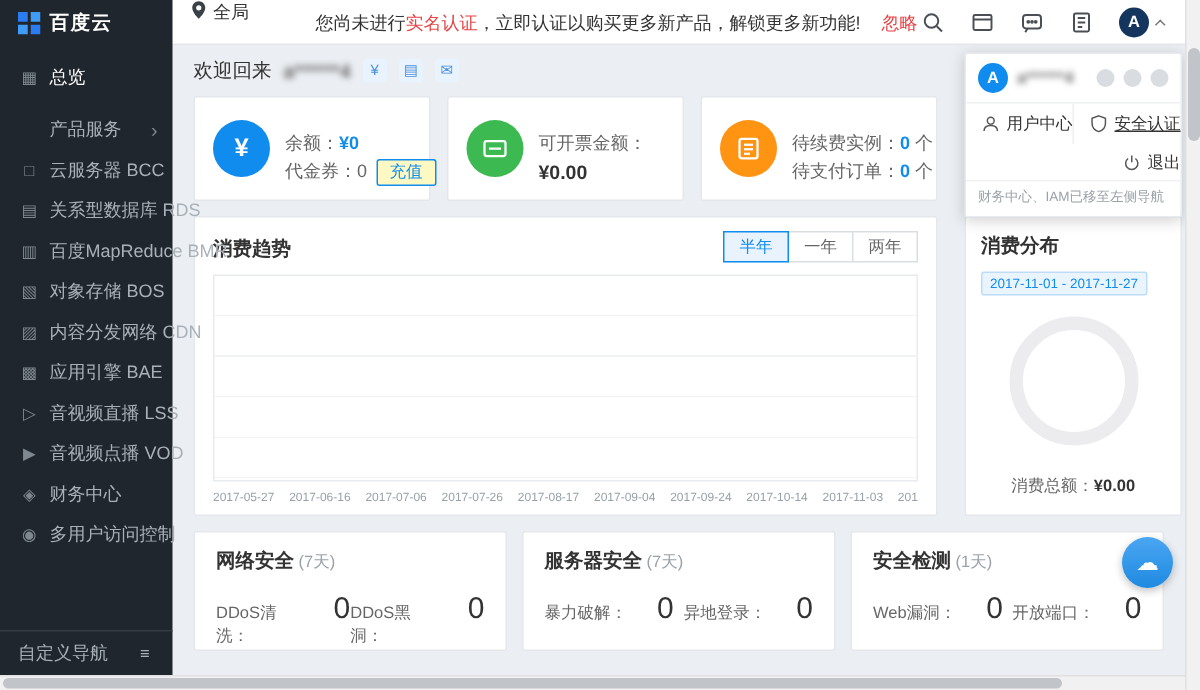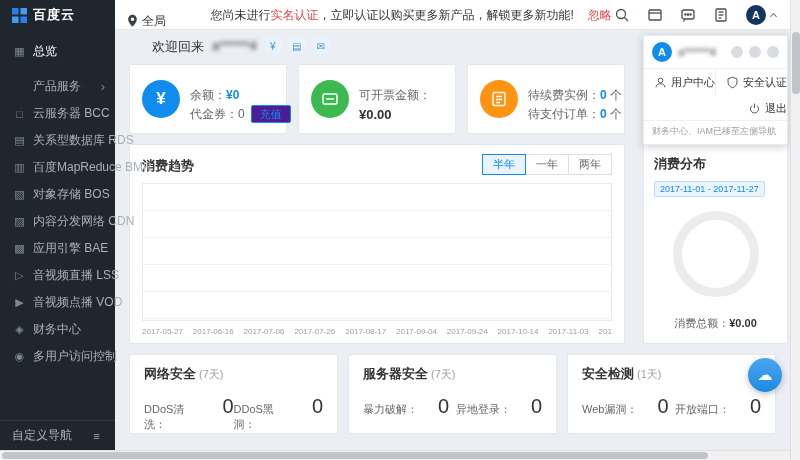--- a/index.html
+++ b/index.html
@@ -7,21 +7,21 @@
   body { font-family:"Liberation Sans","DejaVu Sans",sans-serif; background:#ebeef2; color:#333; }
   #stage { position:relative; width:800px; height:460px; overflow:hidden; background:#ebeef2; }
 
   
   .topbar { position:absolute; top:0; left:0; width:790px; height:30px; background:#fff;
             border-bottom:1px solid #e2e6ea; z-index:30; }
   .logo { position:absolute; left:0; top:0; width:115px; height:30px; background:#20262d;
           display:flex; align-items:center; gap:6px; padding-left:12px; cursor:pointer; }
   .logo-mark { width:15px; height:15px; display:inline-block; }
   .logo-text { color:#ffffff; font-size:13px; font-weight:bold; letter-spacing:1px; }
-  .region { position:absolute; left:127px; top:0; height:30px; display:flex; align-items:flex-end;
+  .region { position:absolute; left:127px; top:0; height:30px; display:flex; align-items:flex-start;
             gap:4px; font-size:12px; color:#333; cursor:pointer; }
   .notice { position:absolute; left:50%; top:0; transform:translateX(-46%); height:30px;
             display:flex; align-items:center; font-size:12px; color:#333; white-space:nowrap; }
   .notice a { color:#e64545; text-decoration:none; }
   .notice .ignore { margin-left:14px; }
   .top-icons { position:absolute; right:14px; top:0; height:30px; display:flex; align-items:center; gap:17px; }
   .tico { width:16px; height:16px; display:inline-flex; cursor:pointer; }
   .tico svg { stroke:#4a4f55; fill:none; stroke-width:1.3; }
   .avatar-wrap { display:flex; align-items:center; gap:5px; cursor:pointer; }
   .avatar-sm { width:20px; height:20px; border-radius:50%; background:#14365e; color:#fff;
@@ -37,36 +37,36 @@
   .si-icon { width:13px; font-size:11px; color:#7f8890; flex:0 0 13px; text-align:center; }
   .side-sect { margin-top:8px; }
   .side-chev { margin-left:auto; color:#7f8890; font-size:13px; }
   .side-footer { position:absolute; bottom:0; left:0; width:115px; height:30px; border-top:1px solid #333b43;
                  display:flex; align-items:center; justify-content:space-between; padding:0 12px;
                  font-size:12px; color:#a9b1b8; cursor:pointer; }
   .side-footer .si-icon { color:#a9b1b8; }
 
   
   .main { position:absolute; left:115px; top:30px; width:675px; height:420px; }
-  .welcome { position:absolute; left:14px; top:8px; display:flex; gap:8px; font-size:13px;margin-left:23px; }
+  .welcome { position:absolute; left:14px; top:8px; display:flex; align-items:center; gap:8px; font-size:13px; }
   .welcome .uname { color:#333; filter:blur(2px); }
   .mini-ico { width:16px; height:16px; border-radius:3px; background:#e8f3fd; color:#4a90d9;
               font-size:10px; display:inline-flex; align-items:center; justify-content:center; cursor:pointer; }
 
   .card { position:absolute; background:#fff; border:1px solid #e4e8ec; border-radius:2px; }
 
   
   .stat-card { top:34px; height:70px; width:158px; display:flex; align-items:center; gap:10px; padding:0 12px; }
   .stat-ico { width:38px; height:38px; border-radius:50%; flex:0 0 38px; display:flex; align-items:center;
               justify-content:center; color:#fff; font-size:17px; font-weight:bold; }
   .stat-lines { font-size:12px; color:#666; line-height:19px; white-space:nowrap;margin-top:12px; }
   .v-blue { color:#108cee; font-weight:bold; }
   .v-dark { color:#333; font-weight:bold; font-size:13px; }
   .btn-recharge { display:inline-block; margin-left:6px; padding:0 8px; border:1px solid #108cee;
-                  color:#108cee; font-size:11px; line-height:16px; border-radius:2px; cursor:pointer; background:#4c1d95; }
+                  color:#108cee; font-size:11px; line-height:16px; border-radius:2px; cursor:pointer; background:#fef9c3; }
 
   
   .trend-card { left:14px; top:114px; width:496px; height:200px; padding:12px; }
   .card-title { font-size:13px; font-weight:bold; color:#333; }
   .card-title .period { font-weight:normal; color:#9aa1a8; font-size:11px; margin-left:3px; }
   .trend-tabs { position:absolute; right:12px; top:9px; display:flex; }
   .ttab { font-size:11px; padding:2px 10px; border:1px solid #d9dee3; color:#666; background:#fff;
           cursor:pointer; margin-left:-1px; }
   .ttab.active { border-color:#108cee; color:#108cee; background:#e8f3fd; position:relative; z-index:2; }
   .chart-box { position:absolute; left:12px; top:38px; width:470px; height:138px;
@@ -95,21 +95,21 @@
   .user-menu { position:absolute; left:528px; top:5px; width:145px; background:#fff; z-index:25;
                box-shadow:0 2px 10px rgba(0,0,0,0.18); border:1px solid #e7eaee; border-radius:2px; }
   .um-head { height:32px; display:flex; align-items:center; gap:6px; padding:0 8px; }
   .um-avatar { width:20px; height:20px; border-radius:50%; background:#108cee; color:#fff; font-size:11px;
                font-weight:bold; display:flex; align-items:center; justify-content:center; }
   .um-name { font-size:11px; color:#333; flex:1; filter:blur(2px); white-space:nowrap; overflow:hidden; }
   .um-dot { width:12px; height:12px; border-radius:50%; background:#d9dde1; flex:0 0 12px; cursor:pointer; }
   .um-row { display:flex; border-top:1px solid #eef0f2; height:28px; }
   .um-cell { flex:1; display:flex; align-items:center; gap:4px; padding-left:8px; font-size:11px;
              color:#333; cursor:pointer;justify-content:flex-end; }
-  .um-cell + .um-cell { border-left:1px solid #eef0f2; }
+  .um-cell + .um-cell { border-left:1px solid #eef0f2;text-decoration:underline; }
   .um-cell svg { stroke:#555; fill:none; stroke-width:1.2; }
   .um-logout { height:24px; border-top:0; }
   .um-note { border-top:1px solid #eef0f2; font-size:9px; color:#9aa1a8; padding:4px 8px 6px; }
 
   
   .float-btn { position:absolute; left:748px; top:358px; width:34px; height:34px; border-radius:50%;
                background:linear-gradient(180deg,#4aa6f2,#1f8ae0); color:#fff; display:flex; align-items:center;
                justify-content:center; font-size:15px; cursor:pointer; z-index:40;
                box-shadow:0 2px 6px rgba(0,0,0,0.25); }
 

